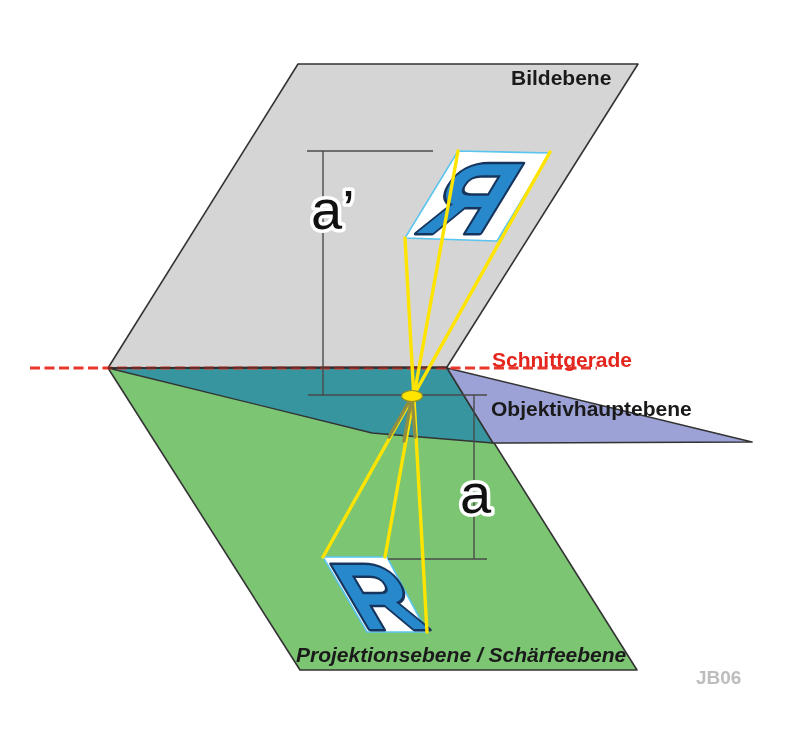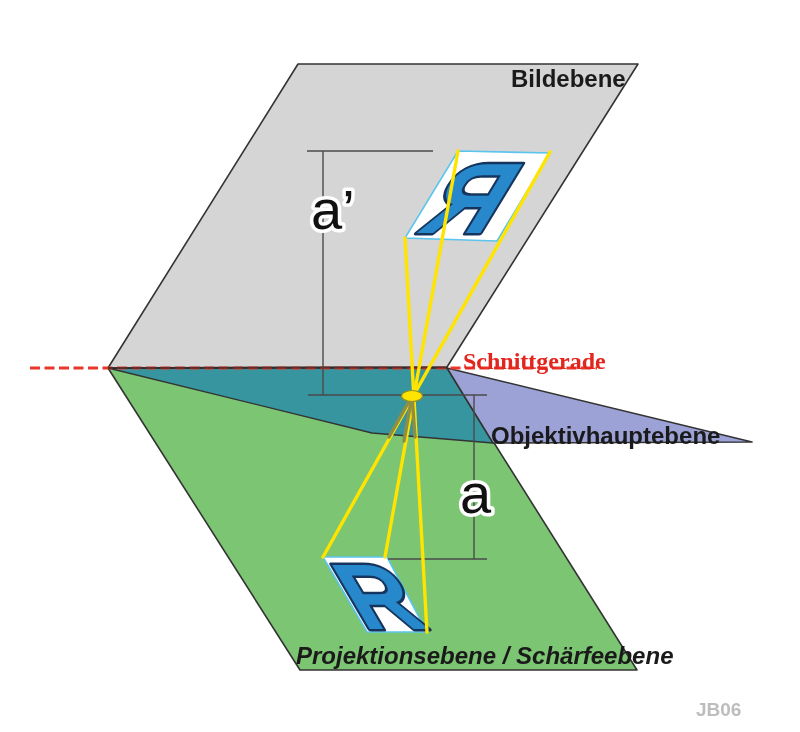--- a/index.html
+++ b/index.html
@@ -7,28 +7,28 @@
     position:relative;
     width:800px;height:732px;
     background:#ffffff;
     overflow:hidden;
     font-family:"Liberation Sans", sans-serif;
   }
   .stage svg{position:absolute;left:0;top:0;}
   .lbl{
     position:absolute;
     font-weight:bold;
-    font-size:24px;
+    font-size:21px;
     line-height:1;
     color:#1a1a1a;
     white-space:nowrap;
     letter-spacing:0px;
   }
   .lbl.red{color:#E3251D;}
-  .lbl.sig{color:#BDBDBD;font-size:19px;margin-top:32px;}
+  .lbl.sig{color:#BDBDBD;font-size:19px;}
   .dim-text{
     font-family:"Liberation Sans", sans-serif;
     font-size:56px;
     font-weight:normal;
     paint-order:stroke;
     stroke:#ffffff;
     stroke-width:7px;
     stroke-linejoin:round;
     fill:#111111;
   }
@@ -83,21 +83,21 @@
     </g>
 
     <ellipse cx="412" cy="396" rx="10.5" ry="5.5" stroke="#8F8F2A" stroke-width="1.2" fill="#FFE400"></ellipse>
 
     <text class="dim-text" x="311" y="229">a’</text>
     <text class="dim-text" x="460" y="513">a</text>
   </svg>
 
   <div class="lbl" style="left:511px;top:67px;">Bildebene</div>
 
-  <div class="lbl red" style="left:463px;top:349px;font-family:Liberation Serif, serif;">Schnittgerade</div>
+  <div class="lbl red" style="left:492px;top:349px;">Schnittgerade</div>
 
-  <div class="lbl" style="left:491px;top:424px;">Objektivhauptebene</div>
+  <div class="lbl" style="left:491px;top:398px;">Objektivhauptebene</div>
 
   <div class="lbl" style="left:296px;top:644px;font-style:italic;">Projektionsebene / Schärfeebene</div>
 
   <div class="lbl sig" style="left:696px;top:668px;">JB06</div>
 
 </div>
 
 </body></html>

